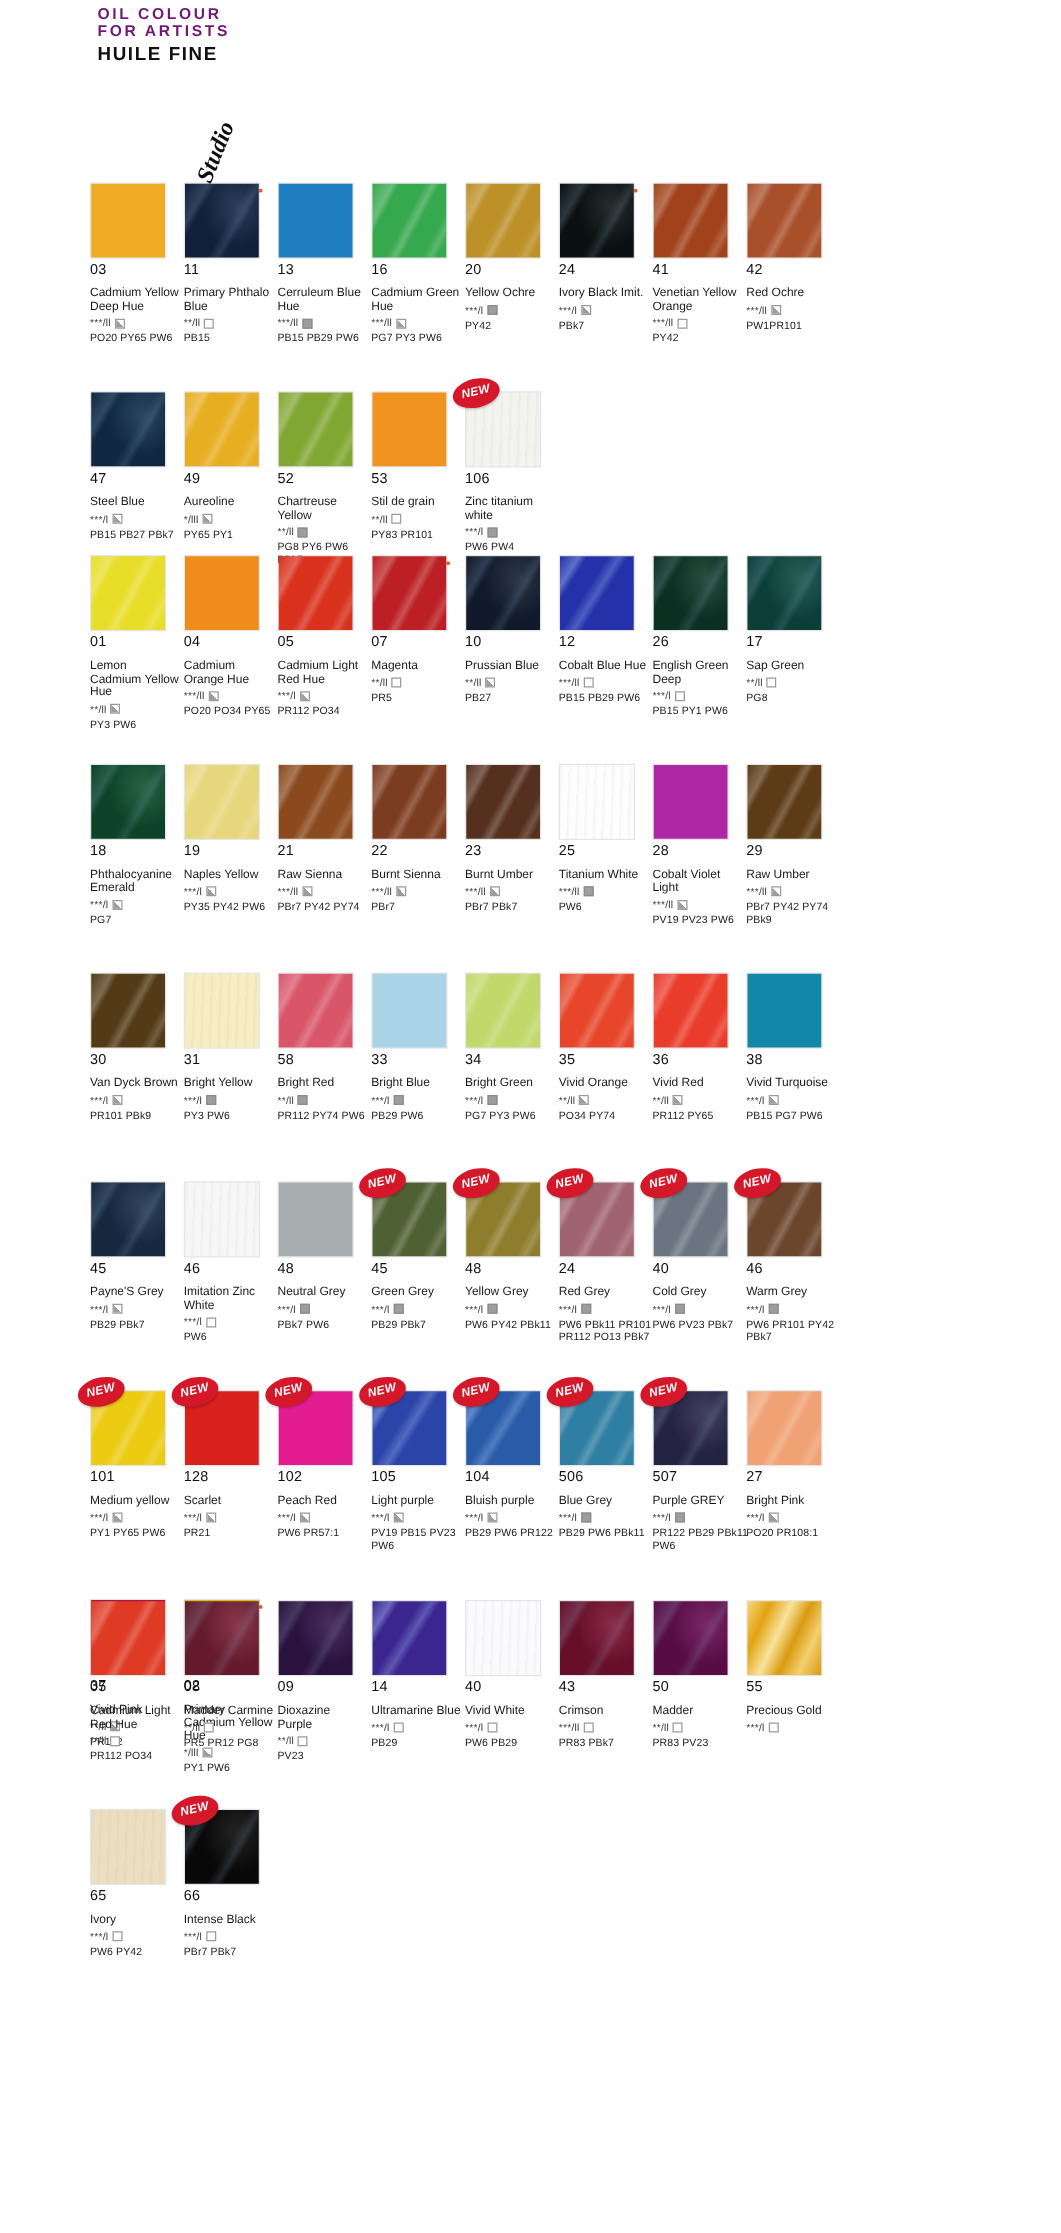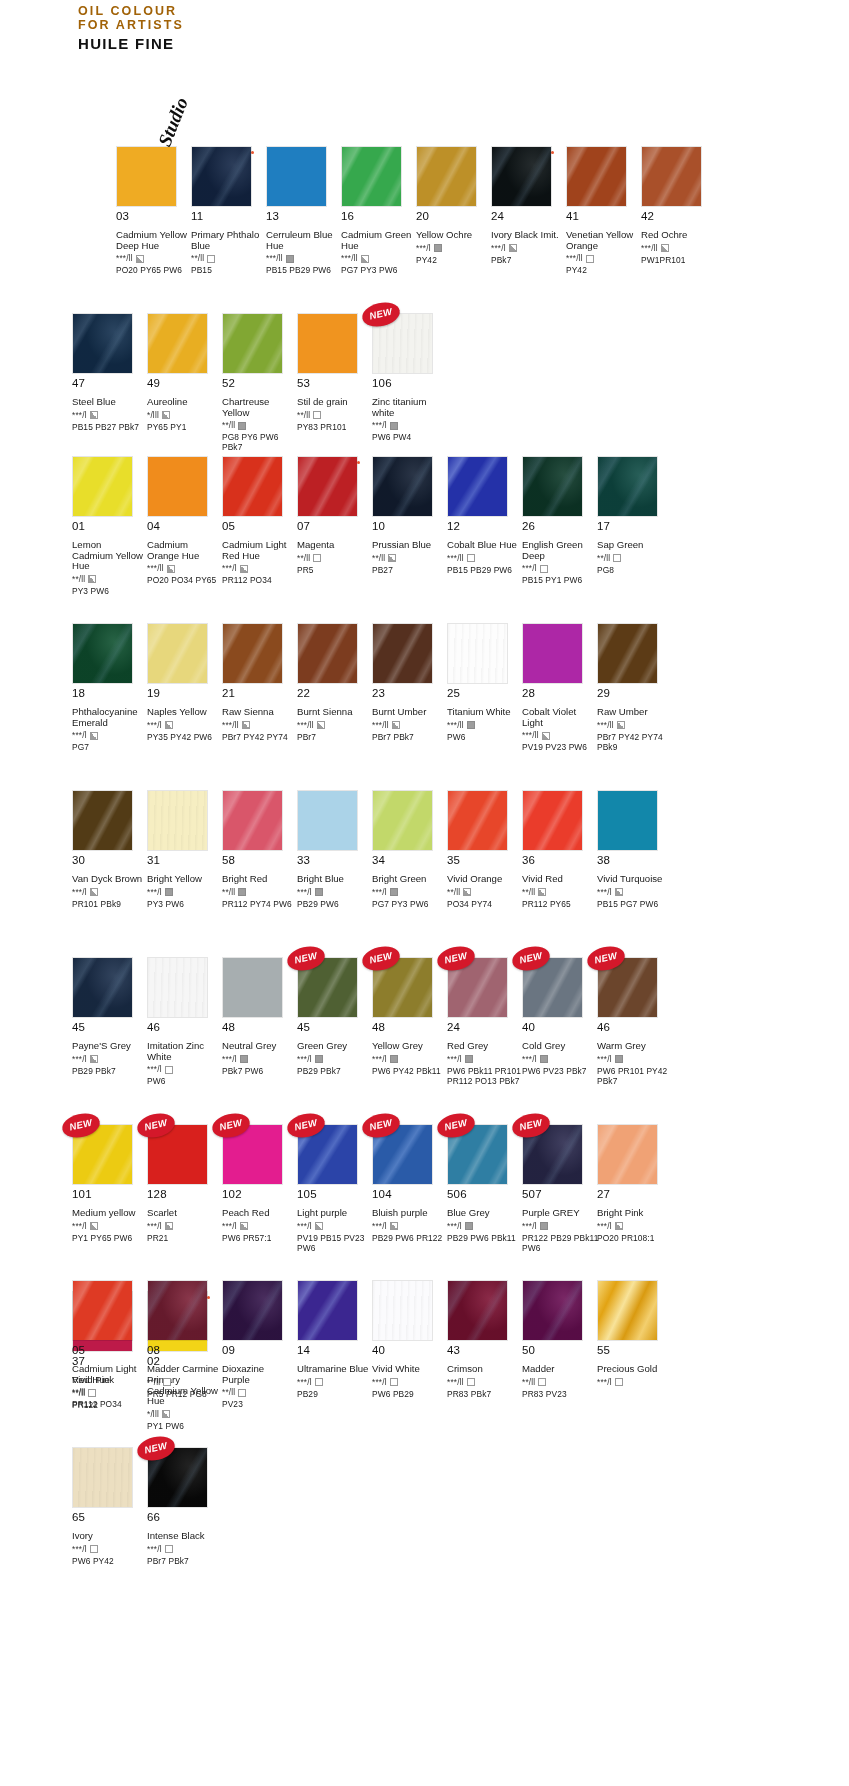--- a/index.html
+++ b/index.html
@@ -20,21 +20,21 @@
   
   .brand{
     position:absolute;
     left:78px; top:4px;
     width:230px;
   }
   .brand .b-line1,
   .brand .b-line2{
     font-size:12.5px;
     letter-spacing:2.1px;
-    color:#a16207;
+    color:#701a75;
     font-weight:700;
     line-height:14px;
   }
   .brand .b-line3{
     font-size:15px;
     letter-spacing:1.3px;
     color:#111;
     font-weight:800;
     line-height:20px;
     margin-top:2px;
@@ -169,21 +169,21 @@
     <div class="b-line1">OIL COLOUR</div>
     <div class="b-line2">FOR ARTISTS</div>
     <div class="b-line3">HUILE FINE</div>
     <div class="b-xl">
       <span class="b-studio">Studio</span>
     </div>
   </div>
 
   <div id="grid-root">
       <div class="block" style="top: 146px;">
-        <div class="row" style="margin-top: 0px; height: 147px; margin-left: 44px;">
+        <div class="row" style="margin-top: 0px; height: 147px;">
           <div class="cell">
             <div class="swatch" style="background-image:linear-gradient(0deg,#efab23,#efab23);"></div>
             <div class="code">03</div>
             <div class="name">Cadmium Yellow Deep Hue</div>
             <div class="rate">
               <span>***/ll</span>
               <span class="opq half"></span>
             </div>
             <div class="pig">PO20 PY65 PW6</div>
           </div>
@@ -309,21 +309,21 @@
             <div class="name">Zinc titanium white</div>
             <div class="rate">
               <span>***/l</span>
               <span class="opq full"></span>
             </div>
             <div class="pig">PW6 PW4</div>
           </div>
         </div>
       </div>
       <div class="block" style="top: 444px;">
-        <div class="row" style="margin-top: 12px; height: 147px;">
+        <div class="row" style="margin-top: 0px; height: 147px;">
           <div class="cell">
             <div class="swatch" style="background-image:linear-gradient(118deg, rgba(255,255,255,.00) 0%, rgba(255,255,255,.26) 18%, rgba(255,255,255,0) 24%, rgba(255,255,255,0) 46%, rgba(255,255,255,.22) 54%, rgba(255,255,255,0) 60%, rgba(255,255,255,0) 78%, rgba(255,255,255,.18) 86%, rgba(255,255,255,0) 92%),linear-gradient(0deg,#e8de2a,#e8de2a);"></div>
             <div class="code">01</div>
             <div class="name">Lemon Cadmium Yellow Hue</div>
             <div class="rate">
               <span>**/ll</span>
               <span class="opq half"></span>
             </div>
             <div class="pig">PY3 PW6</div>
           </div>

